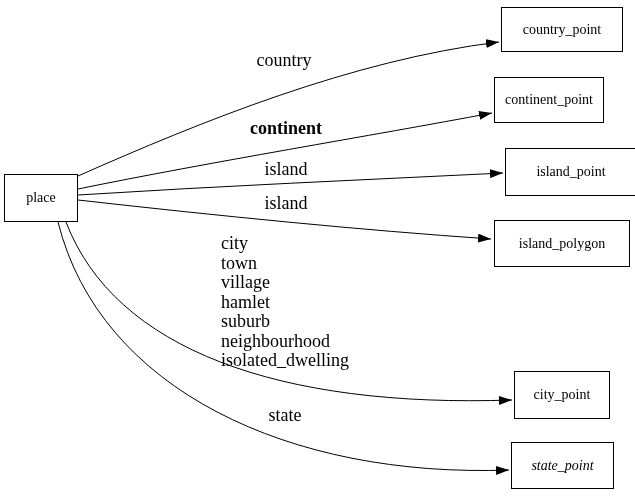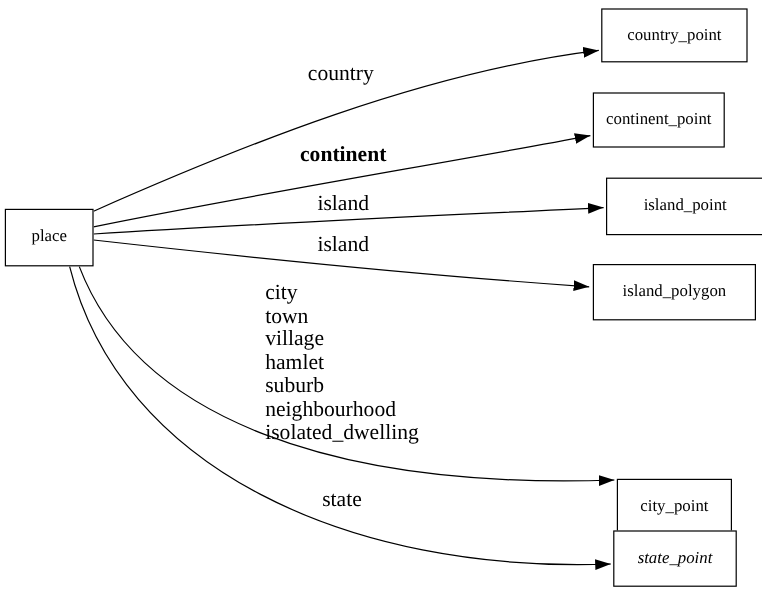--- a/index.html
+++ b/index.html
@@ -79,21 +79,21 @@
   </div>
 
   <div class="node" style="left:505px; top:148px; width:132px; height:48px;">
     <span>island_point</span>
   </div>
 
   <div class="node" style="left:494px; top:220px; width:136px; height:47px;">
     <span>island_polygon</span>
   </div>
 
-  <div class="node" style="left:514px; top:371px; width:96px; height:48px;margin-top:28px;">
+  <div class="node" style="left:514px; top:371px; width:96px; height:48px;">
     <span>city_point</span>
   </div>
 
   <div class="node" style="left:511px; top:442px; width:103px; height:47px;font-style:italic;">
     <span>state_point</span>
   </div>
 
   <div class="edge-label" style="left:284px; top:61px;">country</div>
 
   <div class="edge-label" style="left:286px; top:129px;font-weight:bold;">continent</div>

